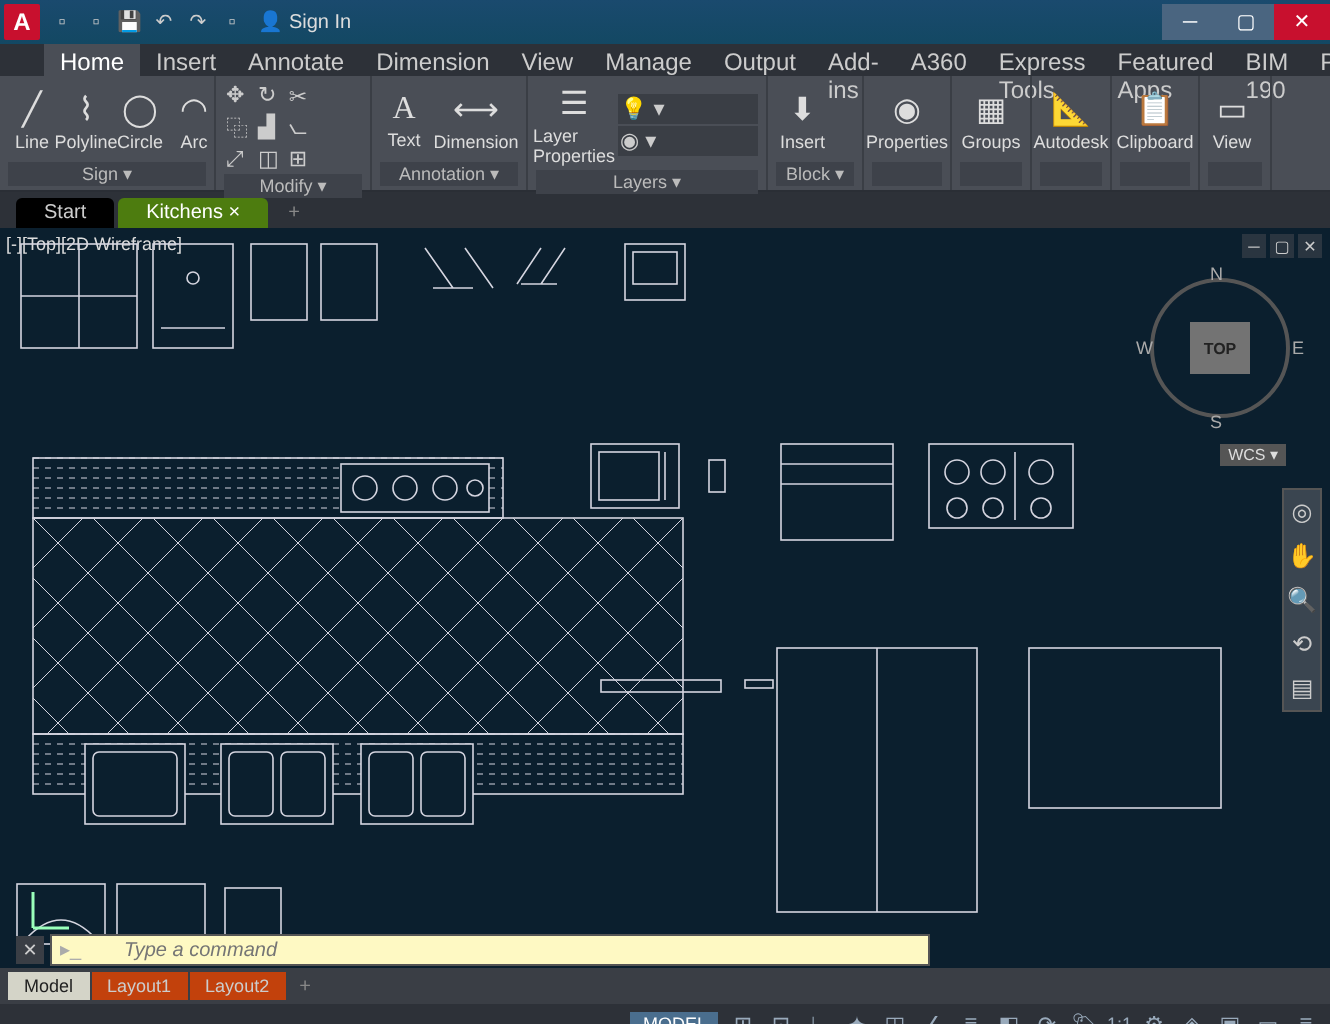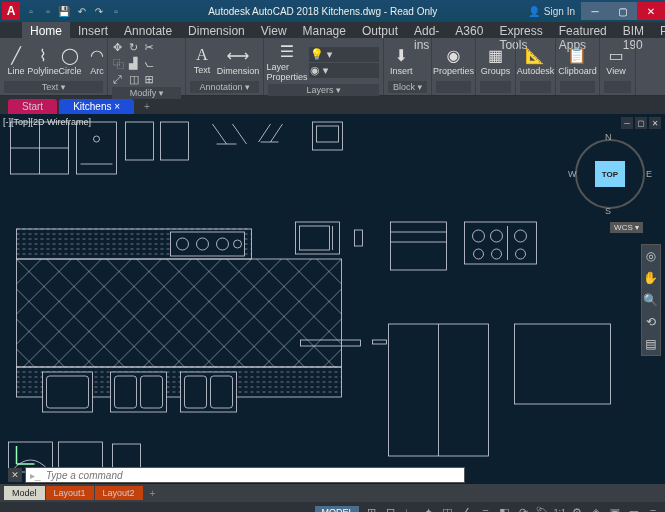--- a/index.html
+++ b/index.html
@@ -20,41 +20,41 @@
 .ribbon{height:58px;background:#4a4e56;display:flex;border-bottom:1px solid #2a2e35}
 .panel{border-right:1px solid #3a3e45;display:flex;flex-direction:column;padding:2px 4px}
 .panel-body{flex:1;display:flex;align-items:center;gap:3px}
 .panel-label{text-align:center;color:#bbb;font-size:9px;padding:1px 0;background:#3e424a}
 .rb-btn{display:flex;flex-direction:column;align-items:center;gap:1px;padding:2px;min-width:24px}
 .rb-btn .ico{font-size:16px;color:#ddd}
 .rb-btn .lbl{font-size:9px;color:#ddd}
 .rb-small{display:flex;flex-direction:column;gap:1px}
 .rb-small span{font-size:11px;color:#ccc;padding:1px}
 .filetabs{height:18px;background:#2d3138;display:flex;align-items:end;padding-left:8px;gap:2px}
-.ftab{padding:2px 14px;background:#be185d;color:#ccc;font-size:10px;border-radius:3px 3px 0 0}
-.ftab.active{background:#1d4ed8;color:#fff}
+.ftab{padding:2px 14px;background:#000000;color:#ccc;font-size:10px;border-radius:3px 3px 0 0}
+.ftab.active{background:#4d7c0f;color:#fff}
 .ftab-add{padding:2px 8px;color:#888}
 .canvas{position:relative;height:370px;background:#0b1f2e}
 .vp-label{position:absolute;top:3px;left:3px;color:#ddd;font-size:9px}
 .vp-ctrl{position:absolute;top:3px;right:4px;display:flex;gap:2px}
 .vp-ctrl span{width:12px;height:12px;background:#2a3540;display:flex;align-items:center;justify-content:center;font-size:8px;color:#ccc}
 .viewcube{position:absolute;top:20px;right:15px;width:80px;height:80px}
 .vc-ring{position:absolute;width:70px;height:70px;border:2px solid #555;border-radius:50%;top:5px;left:5px}
-.vc-cube{position:absolute;width:30px;height:26px;background:#7dd3fc;color:#222;display:flex;align-items:center;justify-content:center;font-size:8px;font-weight:bold;top:27px;left:25px}
+.vc-cube{position:absolute;width:30px;height:26px;background:#737373;color:#222;display:flex;align-items:center;justify-content:center;font-size:8px;font-weight:bold;top:27px;left:25px}
 .vc-n{position:absolute;top:-2px;left:35px;color:#aaa;font-size:9px}
 .vc-s{position:absolute;bottom:-2px;left:35px;color:#aaa;font-size:9px}
 .vc-e{position:absolute;right:-2px;top:35px;color:#aaa;font-size:9px}
 .vc-w{position:absolute;left:-2px;top:35px;color:#aaa;font-size:9px}
 .wcs{position:absolute;right:22px;top:108px;background:#555;color:#dddddd;font-size:8px;padding:1px 4px}
 .navbar{position:absolute;right:4px;top:130px;width:20px;background:#3a4550;border:1px solid #555;display:flex;flex-direction:column;gap:8px;padding:4px 0;align-items:center}
 .navbar span{color:#ccc;font-size:12px}
 svg.drawing{position:absolute;top:0;left:0;width:100%;height:100%}
 .cmd-area{position:absolute;bottom:0;left:8px;right:200px;height:18px;display:flex;align-items:center}
 .cmd-close{width:14px;height:14px;background:#3a3e45;color:#ccc;display:flex;align-items:center;justify-content:center;margin-right:3px;font-size:9px}
-.cmd-input{flex:1;height:16px;background:#ffffff;border:1px solid #555;color:#888;padding:0 20px;font-style:italic;font-size:10px}
+.cmd-input{flex:1;height:16px;background:#fef9c3;border:1px solid #555;color:#888;padding:0 36px;font-style:italic;font-size:10px}
 .cmd-icon{position:absolute;left:22px;color:#aaa;font-size:10px}
 .layout-tabs{height:18px;background:#3a3e45;display:flex;align-items:center;padding-left:4px;gap:1px}
 .ltab{padding:2px 8px;background:#c2410c;color:#ccc;font-size:9px}
 .ltab.active{background:#d4d4c8;color:#222}
 .ltab-add{padding:2px 6px;color:#888}
 .statusbar{height:20px;background:#2d3138;display:flex;align-items:center;padding:0 4px;gap:4px}
 .status-left{flex:1}
 .sb-model{background:#4a6e8e;color:#fff;padding:1px 6px;font-size:9px}
 .sb-icons{display:flex;gap:3px;align-items:center}
 .sb-icons span{color:#9ab;font-size:11px;width:16px;text-align:center}
@@ -65,21 +65,20 @@
 <div class="titlebar">
   <div class="a-logo">A</div>
   <div class="qat">
     <span>▫</span>
     <span>▫</span>
     <span>💾</span>
     <span>↶</span>
     <span>↷</span>
     <span>▫</span>
   </div>
-  <div class="title-text">Autodesk AutoCAD 2018   Kitchens.dwg - Read Only</div>
   <div class="signin">
       <span>👤</span>
       <span>Sign In</span>
     </div>
   <div class="win-btns">
     <div class="win-btn wb-min">─</div>
     <div class="win-btn wb-max">▢</div>
     <div class="win-btn wb-close">✕</div>
   </div>
 </div>
@@ -113,21 +112,21 @@
         </div>
       <div class="rb-btn">
           <span class="ico">◯</span>
           <span class="lbl">Circle</span>
         </div>
       <div class="rb-btn">
           <span class="ico">◠</span>
           <span class="lbl">Arc</span>
         </div>
     </div>
-    <div class="panel-label">Text ▾</div>
+    <div class="panel-label">Sign ▾</div>
   </div>
   <div class="panel" style="width:78px">
     <div class="panel-body">
       <div class="rb-small">
           <span>✥</span>
           <span>⿻</span>
           <span>⤢</span>
         </div>
       <div class="rb-small">
           <span>↻</span>

